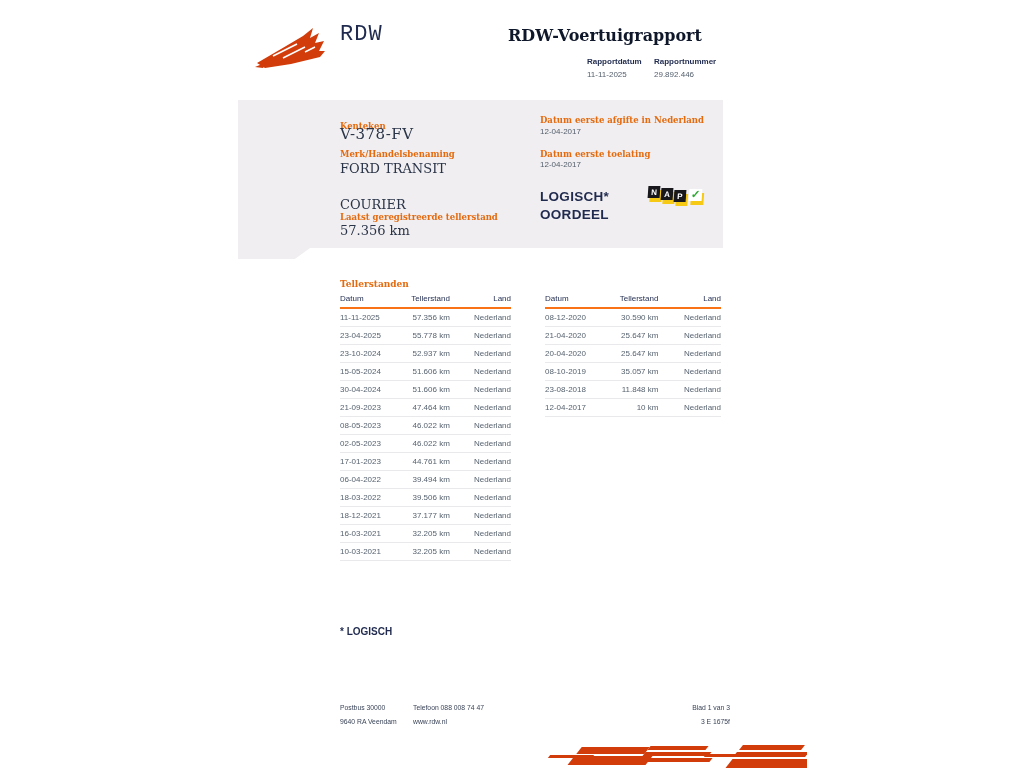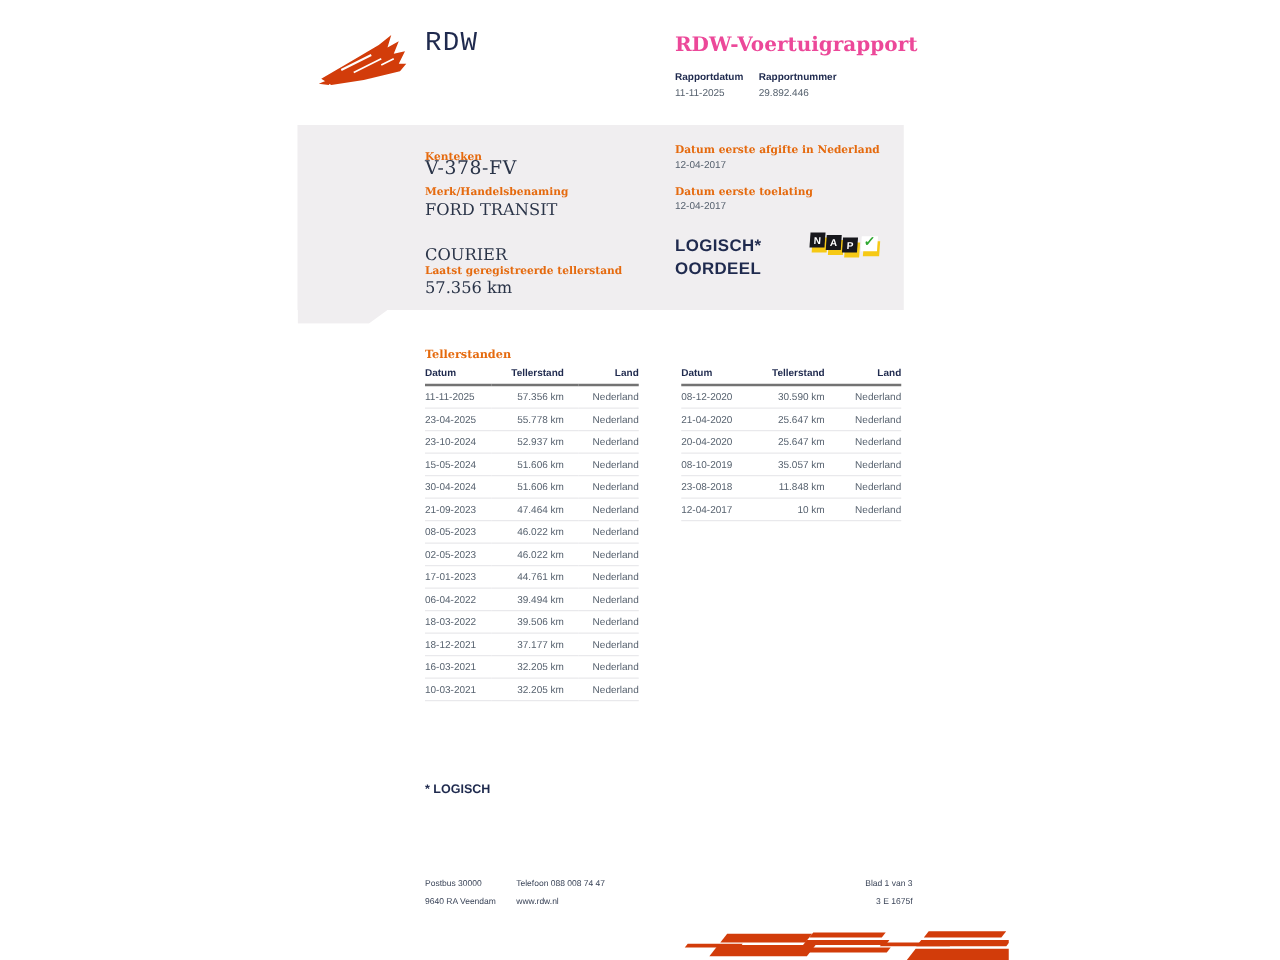--- a/index.html
+++ b/index.html
@@ -4,23 +4,23 @@
 <style>
   * { margin:0; padding:0; box-sizing:border-box; }
   html,body { width:1024px; height:768px; background:#ffffff; overflow:hidden;
               font-family:"Liberation Sans", sans-serif; }
   .page { position:relative; width:1024px; height:768px; background:#fff; }
 
   
   .logo-wrap { position:absolute; left:253px; top:26px; width:80px; height:44px; }
   .logo-text { position:absolute; left:340px; top:22px; font-family:Liberation Mono, monospace;
                font-size:22px; letter-spacing:1px; color:#1f2a4e; }
-  .report-title { position:absolute; left:540px; top:26px; font-family:"DejaVu Serif", serif;
-                  font-weight:bold; font-size:16px; color:#ec4899; }
-  .meta { position:absolute; top:57px; font-size:8px; }
+  .report-title { position:absolute; left:508px; top:26px; font-family:"DejaVu Serif", serif;
+                  font-weight:bold; font-size:16px; color:#0f172a; }
+  .meta { position:absolute; top:57px; font-size:8px;margin-left:47px; }
   .meta .lbl { font-weight:bold; color:#1f2a4e; margin-bottom:4px; }
   .meta .val { color:#55606d; }
   .meta-date { left:540px; } .meta-num { left:607px; }
 
   
   .vbox { position:absolute; left:238px; top:100px; width:485px; height:148px; background:#f0eef0; }
   .vbox-tab { position:absolute; left:238px; top:248px; width:72px; height:11px; background:#f0eef0;
               clip-path:polygon(0 0, 100% 0, 79% 100%, 0 100%); }
   .olabel { font-family:"DejaVu Serif", serif; font-weight:bold; font-size:8.5px; color:#e56a0e; }
   .dval   { color:#55606d; font-size:8px; }
@@ -40,22 +40,22 @@
                 color:#2fa832; font-size:11px; font-weight:bold; line-height:11px;
                 text-align:center; box-shadow:2px 4px 0 #f6c915; transform:skewX(-4deg); }
 
   
   .tbl-title { position:absolute; left:340px; top:279px; font-family:"DejaVu Serif", serif;
                font-weight:bold; font-size:9px; color:#e56a0e; }
   table { border-collapse:collapse; font-size:8px; color:#57626f; }
   .tbl { position:absolute; top:291px; }
   .tbl-left  { left:340px; width:171px; }
   .tbl-right { left:545px; width:176px; }
-  th { font-weight:bold; color:#1f2a4e; text-align:right; padding:3px 0 4px 0;
-       border-bottom:2px solid #737373; font-size:8px; }
+  th { font-weight:normal; color:#1f2a4e; text-align:right; padding:3px 0 4px 0;
+       border-bottom:2px solid #f97316; font-size:8px; }
   th:first-child { text-align:left; }
   td { padding:4px 0; border-bottom:1px solid #e9e9ec; text-align:right; white-space:nowrap; }
   td:first-child { text-align:left; }
   td.mid { padding-right:12px; }
   th.mid { padding-right:12px; }
 
   
   .note-title { position:absolute; left:340px; top:606px; font-weight:bold; font-size:10px;
                 color:#1f2a4e;margin-top:20px; }
   .note-text  { position:absolute; left:340px; top:622px; width:392px; font-size:8px;

